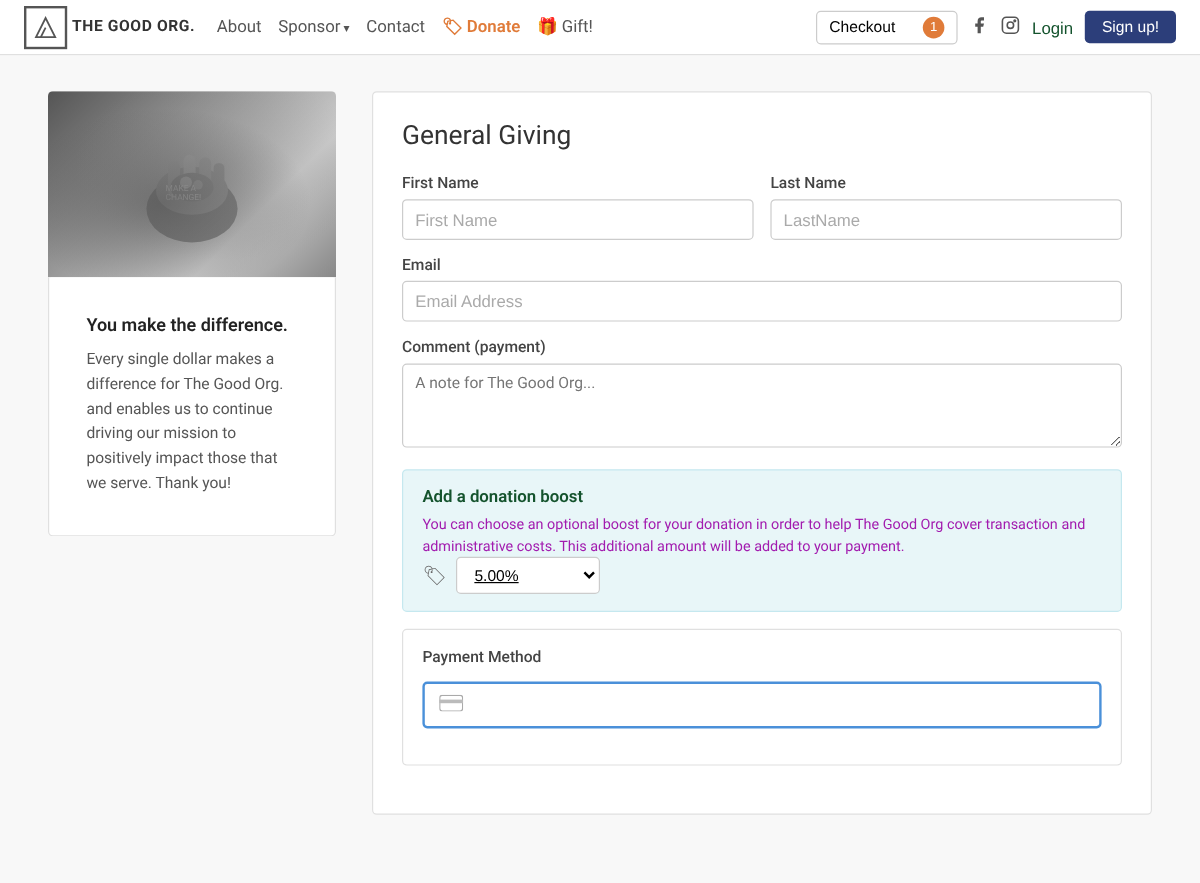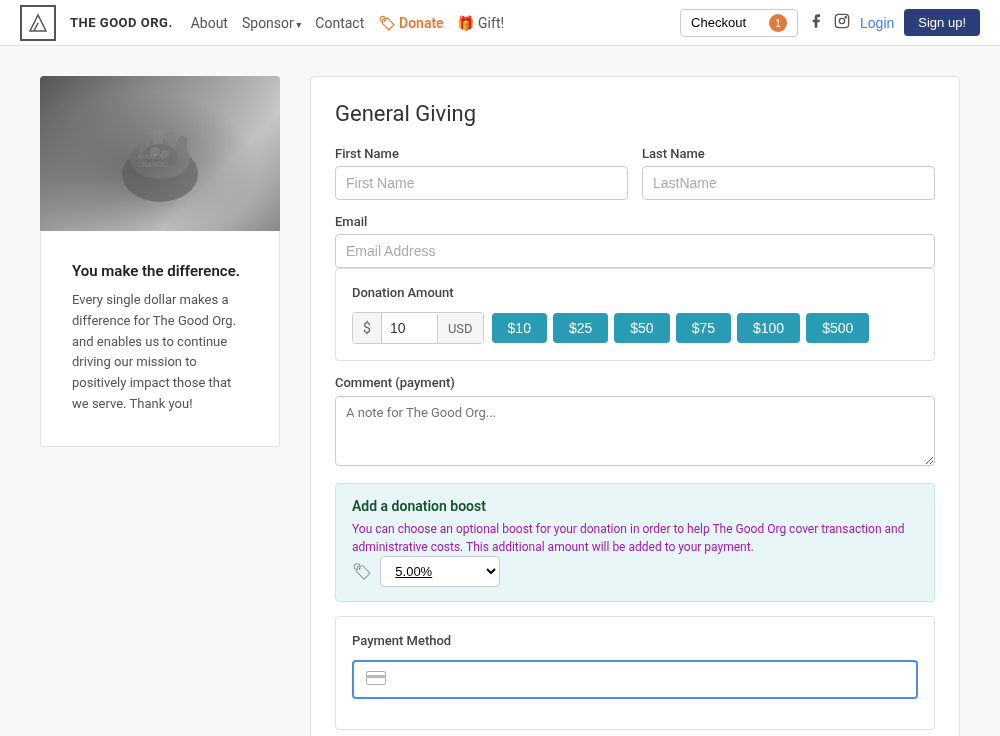--- a/index.html
+++ b/index.html
@@ -11,21 +11,21 @@
       border-bottom: 1px solid #e0e0e0;
       display: flex;
       align-items: center;
       padding: 0 20px;
       height: 46px;
       gap: 18px;
     }
     .navbar-brand {
       display: flex;
       align-items: center;
-      gap: 14px;
+      gap: 4px;
       font-size: 13px;
       font-weight: 700;
       color: #333;
       text-transform: uppercase;
       letter-spacing: 0.5px;
     }
     .navbar-brand .logo-box {
       width: 36px;
       height: 36px;
       border: 2px solid #555;
@@ -87,21 +87,21 @@
       align-items: center;
       justify-content: center;
     }
     .social-icon {
       color: #555;
       font-size: 16px;
       cursor: pointer;
       text-decoration: none;
     }
     .login-btn {
-      color: #3b82f6;
+      color: #14532d;
       background: none;
       border: none;
       cursor: pointer;
       font-size: 14px;
       font-weight: 500;
     }
     .signup-btn {
       background: #2c3e7a;
       color: #fff;
       border: none;
@@ -464,43 +464,25 @@
       <div class="form-group">
         <label class="form-label">First Name</label>
         <input class="form-input" type="text" placeholder="First Name" style="">
       </div>
       <div class="form-group">
         <label class="form-label">Last Name</label>
         <input class="form-input" type="text" placeholder="LastName" style="">
       </div>
     </div>
 
-    <div class="form-group" style="">
+    <div class="form-group" style="margin-bottom:14px;">
       <label class="form-label">Email</label>
       <input class="form-input" type="email" placeholder="Email Address" style="">
     </div>
 
-    <div class="donation-section">
-      <div class="section-label">Donation Amount</div>
-      <div class="amount-row">
-        <div class="amount-input-group">
-          <span class="amount-prefix">$</span>
-          <input class="amount-input" type="text" value="10" style="">
-          <span class="amount-suffix">USD</span>
-        </div>
-        <div class="preset-btns">
-          <button class="preset-btn">$10</button>
-          <button class="preset-btn">$25</button>
-          <button class="preset-btn">$50</button>
-          <button class="preset-btn">$75</button>
-          <button class="preset-btn">$100</button>
-          <button class="preset-btn">$500</button>
-        </div>
-      </div>
-    </div>
 
     <div class="comment-section">
       <div class="comment-label">Comment (payment)</div>
       <textarea class="comment-textarea" placeholder="A note for The Good Org..." style=""></textarea>
     </div>
 
     <div class="boost-section">
       <div class="boost-title">Add a donation boost</div>
       <div class="boost-desc">You can choose an optional boost for your donation in order to help The Good Org cover transaction and administrative costs. This additional amount will be added to your payment.</div>
       <div class="boost-input-row">

